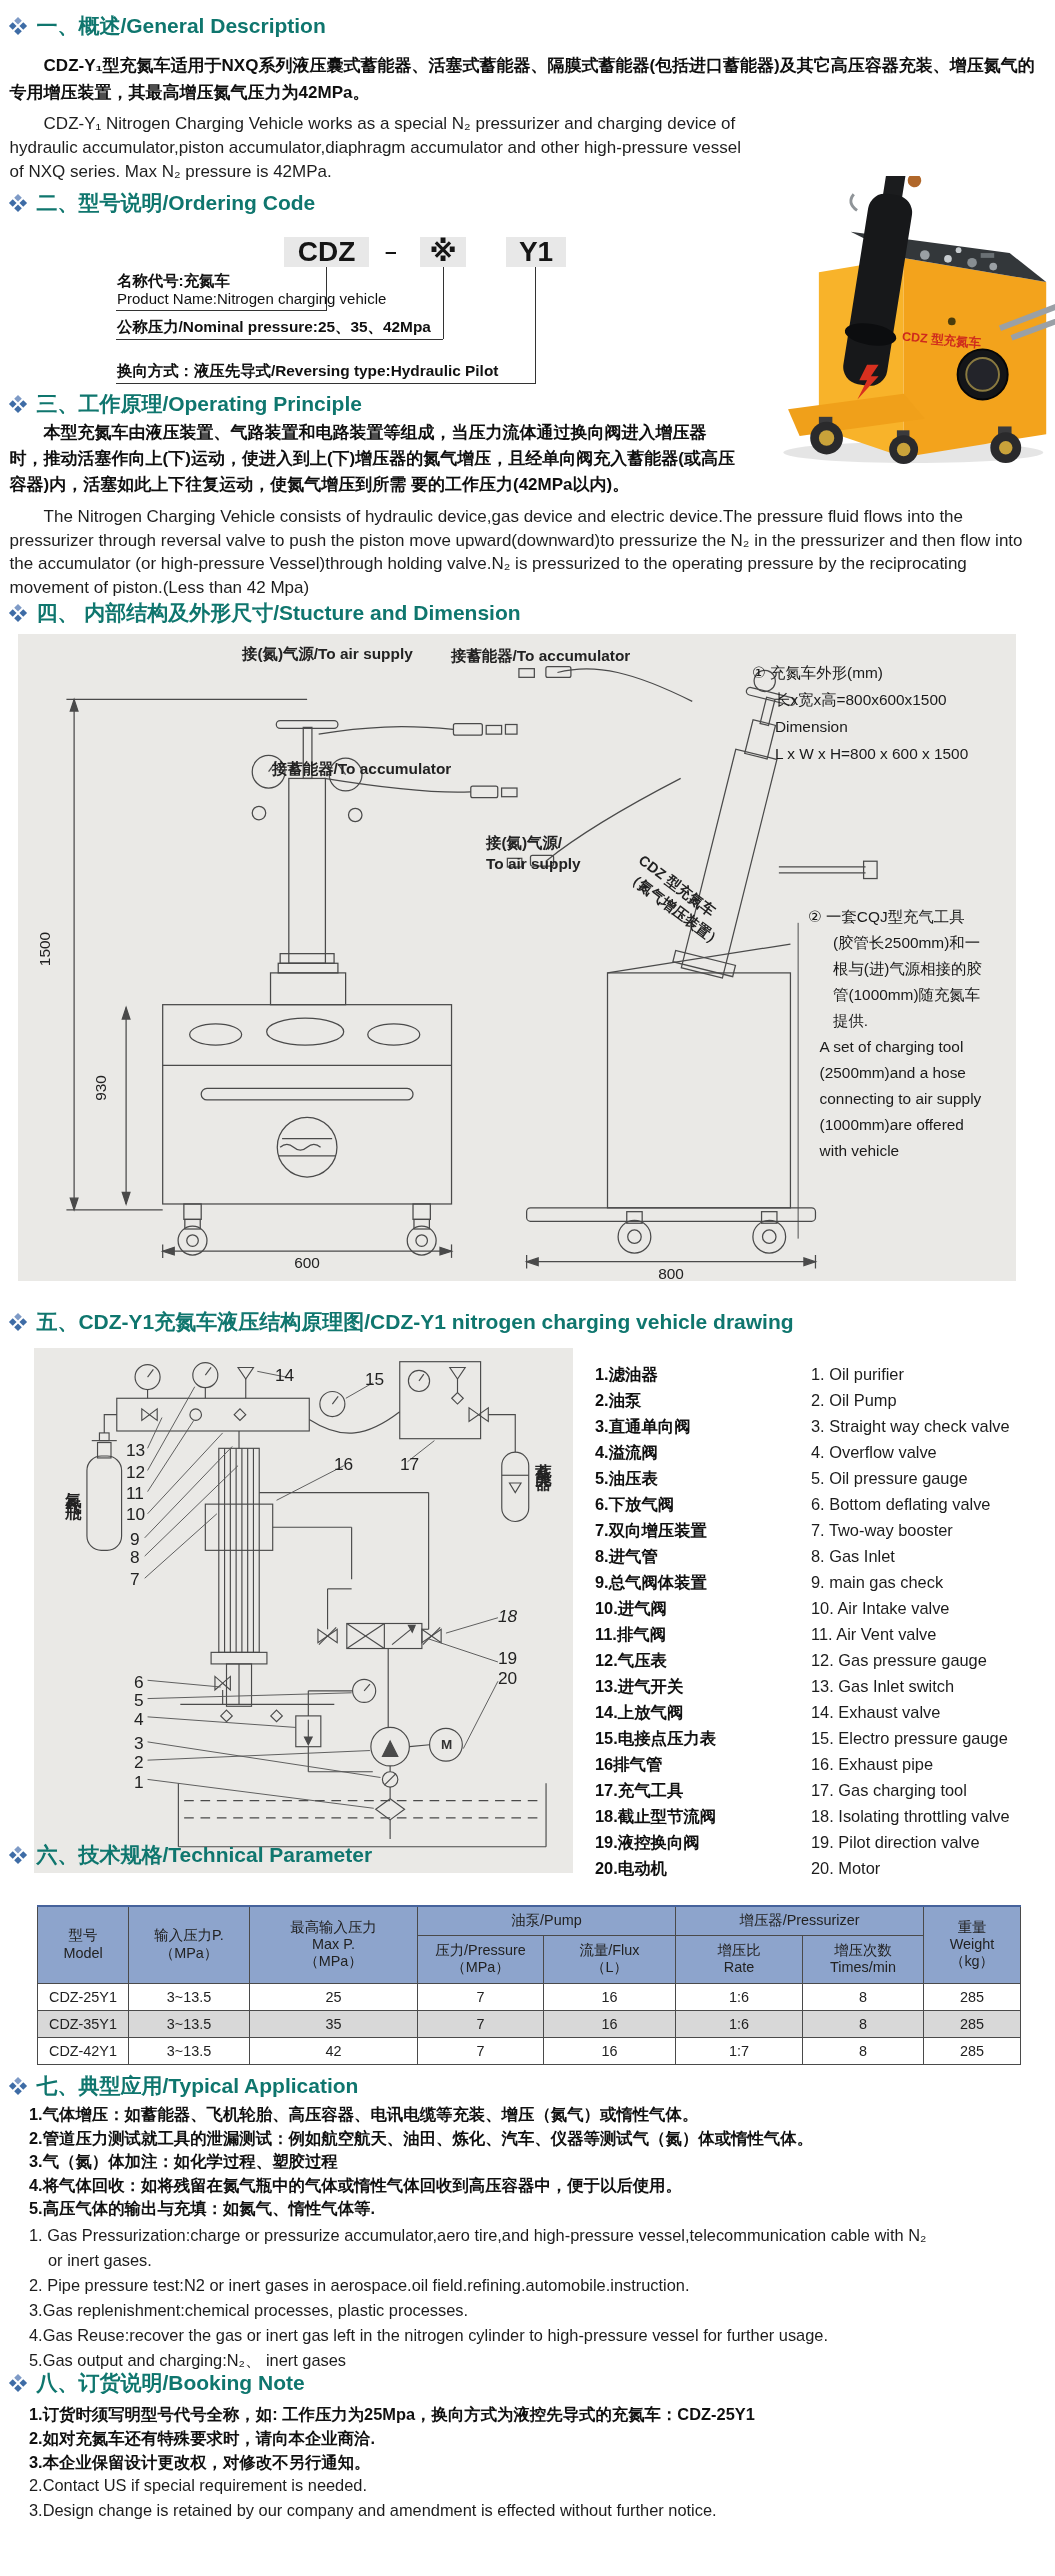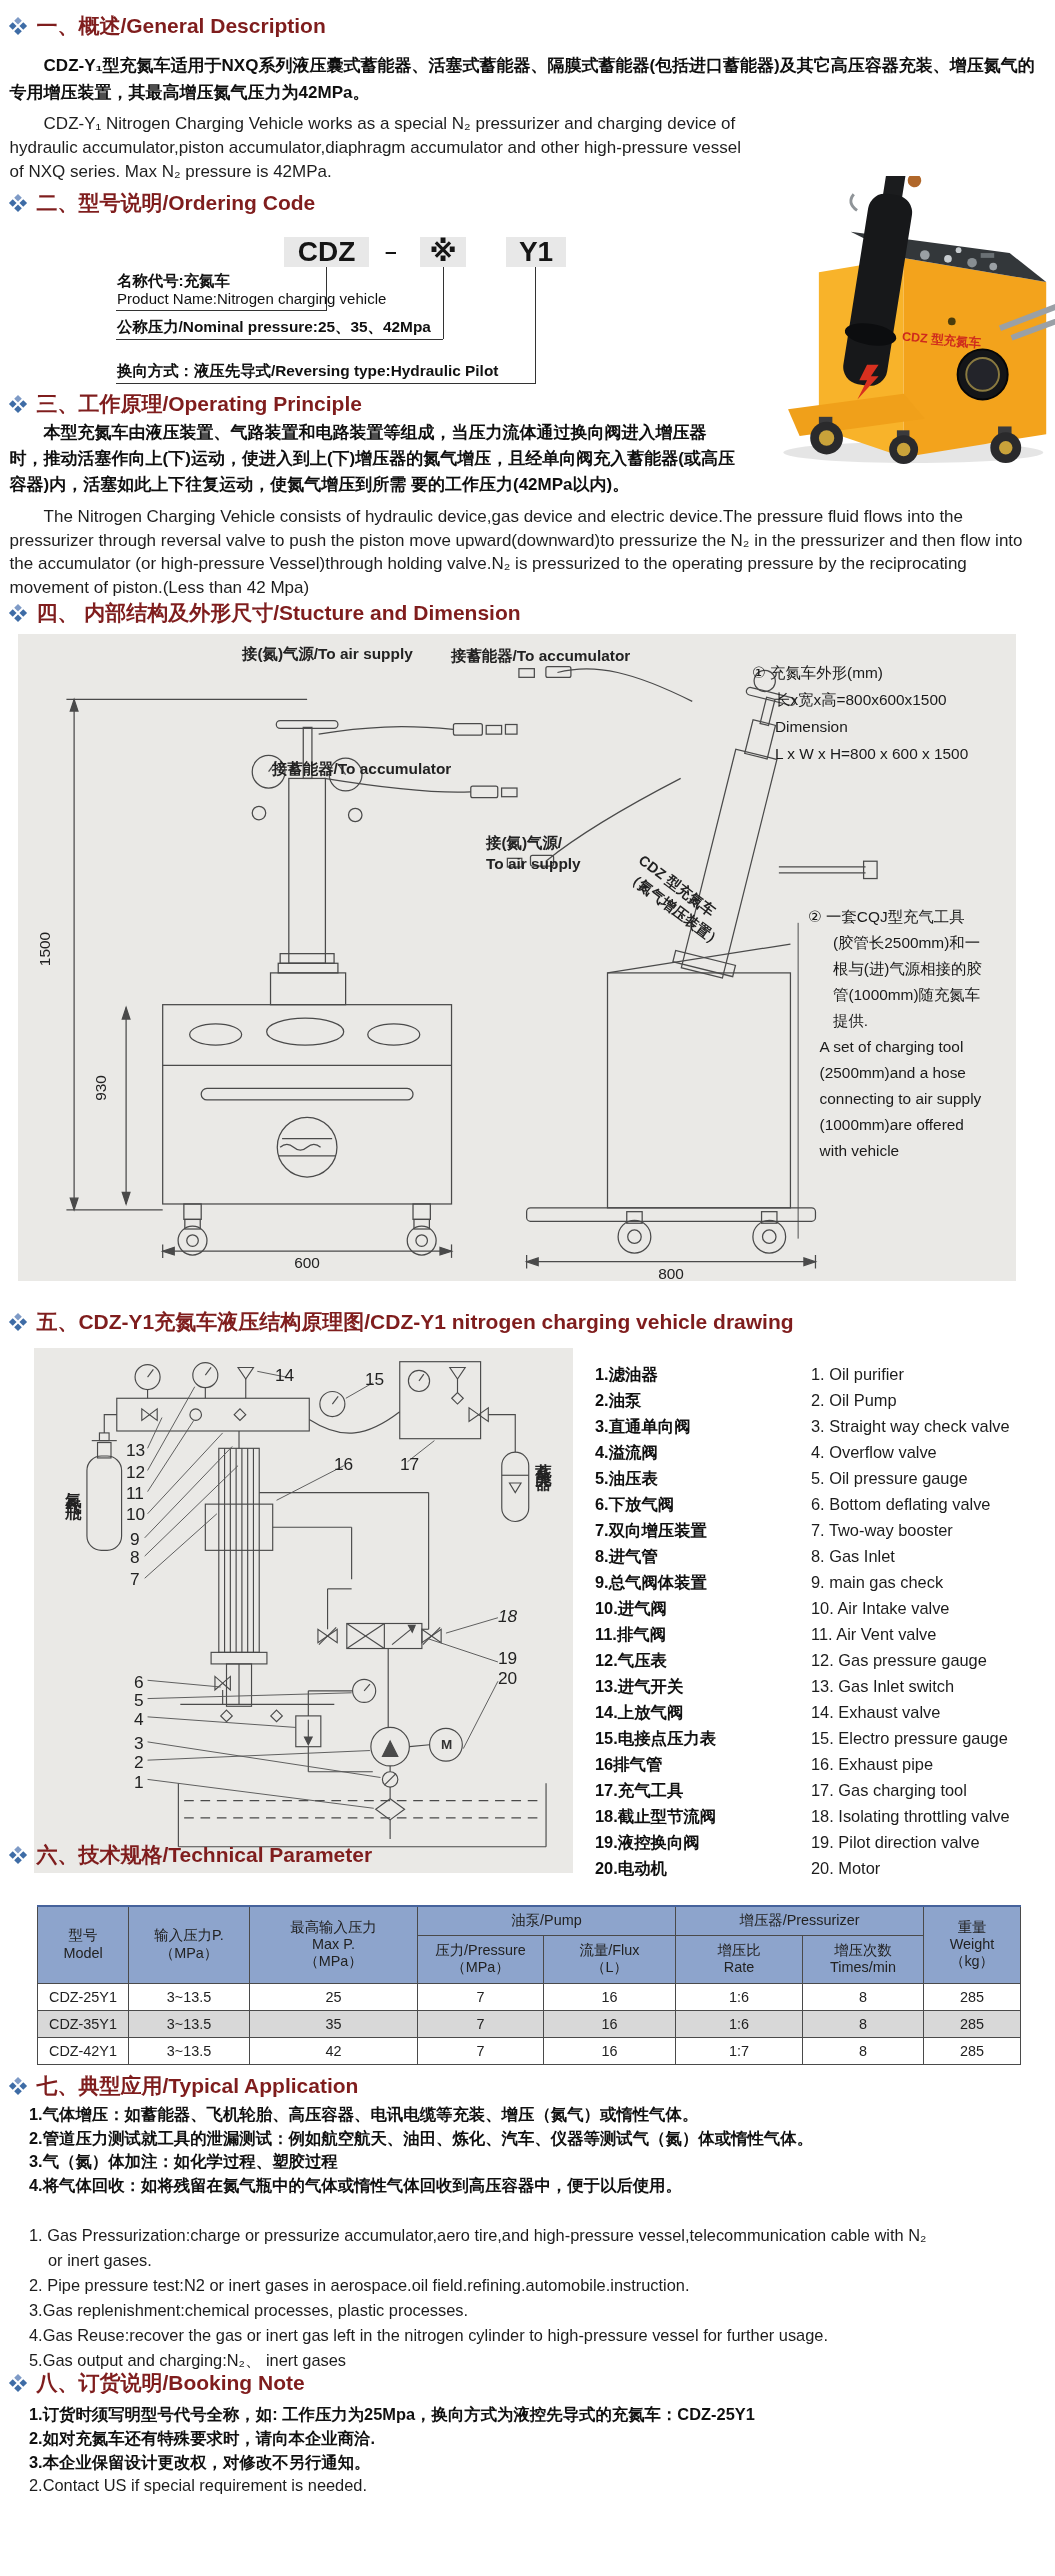--- a/index.html
+++ b/index.html
@@ -1,19 +1,19 @@
 <!DOCTYPE html>
 <html><head>
 <meta charset="utf-8">
 <style>
   html,body{margin:0;padding:0;background:#fff;}
   .page{position:relative;width:1055px;height:2576px;background:#ffffff;overflow:hidden;
         font-family:"Liberation Sans","DejaVu Sans",sans-serif;color:#1a1a1a;}
   .abs{position:absolute;}
-  .sec-title{position:absolute;display:flex;align-items:center;gap:8.7px;color:#7f1d1d;
+  .sec-title{position:absolute;display:flex;align-items:center;gap:8.7px;color:#0f766e;
              font-weight:bold;font-size:21px;white-space:nowrap;}
   .dicon{width:20px;height:20px;flex:0 0 auto;}
   .cnp{position:absolute;font-weight:bold;color:#0f0f0f;font-size:17px;line-height:27px;text-indent:2em;}
   .enp{position:absolute;color:#1e1e1e;font-size:17px;line-height:24px;text-indent:2em;}
   
   .obox{position:absolute;background:#e8e8e8;text-align:center;font-weight:bold;font-size:28px;
         height:30px;line-height:30px;color:#151515;}
   .odash{position:absolute;font-weight:bold;font-size:21px;color:#151515;}
   .hl{position:absolute;border-bottom:1.4px solid #333;}
   .vl{position:absolute;border-left:1.4px solid #333;}
@@ -598,20 +598,21 @@
         <polygon points="11,12.6 15.2,16.8 11,21 6.8,16.8" fill="#3e6ca6"></polygon>
       </svg>
     <span>七、典型应用/Typical Application</span>
   </div>
   <div class="applist app-cn" style="left:29px;top:2103px;">
 
   <div class="aitem">1.气体增压：如蓄能器、飞机轮胎、高压容器、电讯电缆等充装、增压（氮气）或惰性气体。</div>
       <div class="aitem">2.管道压力测试就工具的泄漏测试：例如航空航天、油田、炼化、汽车、仪器等测试气（氮）体或惰性气体。</div>
       <div class="aitem">3.气（氮）体加注：如化学过程、塑胶过程</div>
       <div class="aitem">4.将气体回收：如将残留在氮气瓶中的气体或惰性气体回收到高压容器中，便于以后使用。</div>
+      <div class="aitem">5.高压气体的输出与充填：如氮气、惰性气体等.</div>
     </div>
   <div class="applist app-en" style="left:29px;top:2223px;">
 
   <div class="aitem">1. Gas Pressurization:charge or pressurize accumulator,aero tire,and high-pressure vessel,telecommunication cable with N₂ or inert gases.</div>
       <div class="aitem">2. Pipe pressure test:N2 or inert gases in aerospace.oil field.refining.automobile.instruction.</div>
       <div class="aitem">3.Gas replenishment:chemical processes,  plastic processes.</div>
       <div class="aitem">4.Gas Reuse:recover the gas or inert gas left in the nitrogen cylinder to high-pressure vessel for further usage.</div>
       <div class="aitem">5.Gas output and charging:N₂、 inert gases</div>
     </div>
 
@@ -626,16 +627,17 @@
   </div>
   <div class="applist app-cn" style="left:29px;top:2402px;">
 
   <div class="aitem" style="line-height:24px;">1.订货时须写明型号代号全称，如: 工作压力为25Mpa，换向方式为液控先导式的充氮车：CDZ-25Y1</div>
       <div class="aitem" style="line-height:24px;">2.如对充氮车还有特殊要求时，请向本企业商洽.</div>
       <div class="aitem" style="line-height:24px;">3.本企业保留设计更改权，对修改不另行通知。</div>
     </div>
   <div class="applist app-en" style="left:29px;top:2473px;">
 
       <div class="aitem">2.Contact US if special requirement is needed.</div>
+      <div class="aitem">3.Design change is retained by our company and amendment is effected without further notice.</div>
     </div>
 
 </div>
 
 
 </body></html>

